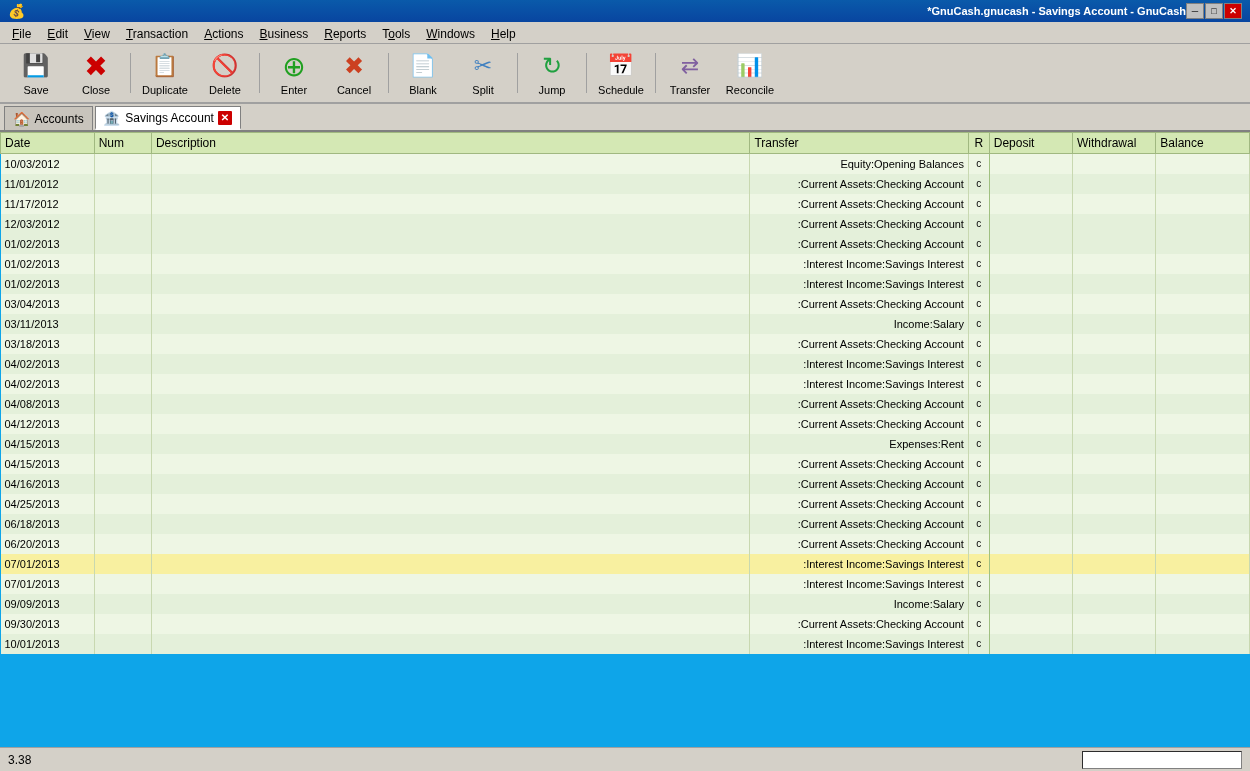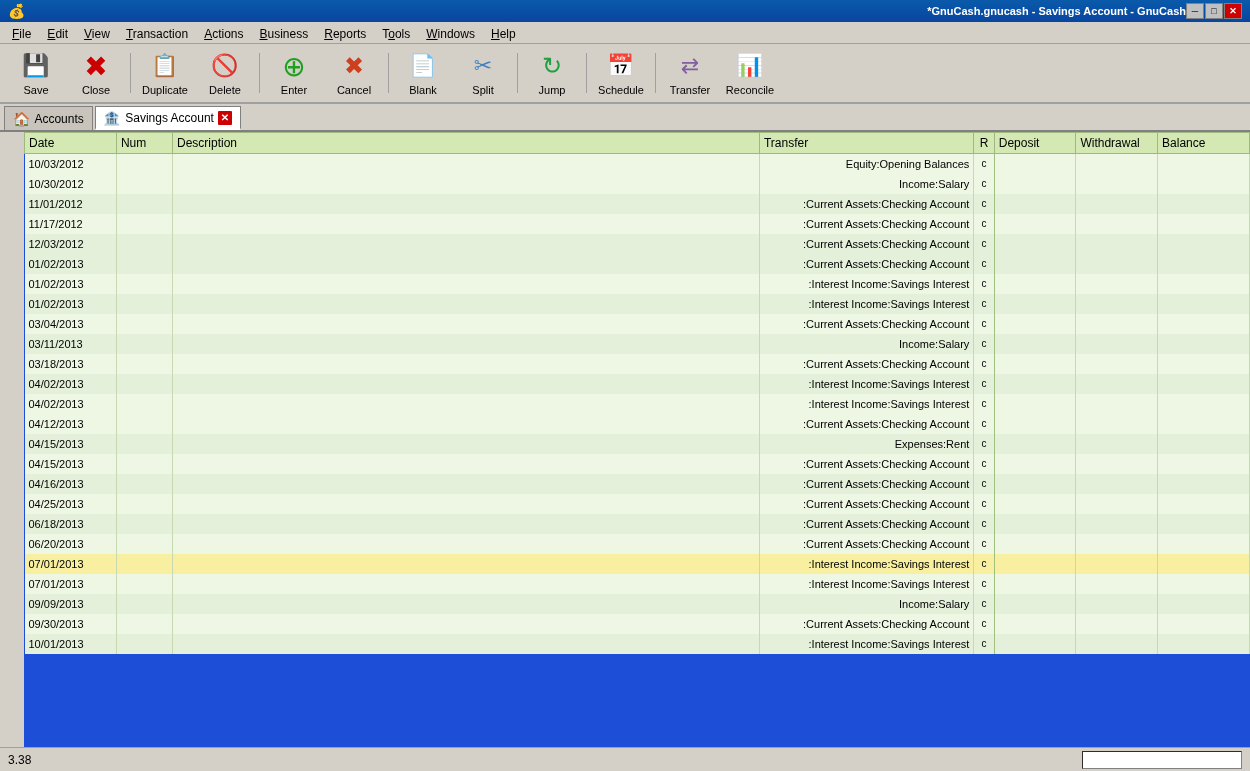--- a/index.html
+++ b/index.html
@@ -25,21 +25,21 @@
     .toolbar-sep { width: 1px; height: 40px; background: #a0a0a0; margin: 0 2px; }
 
     
     #tabbar { background: #d4d0c8; display: flex; align-items: flex-end; padding: 2px 4px 0 4px; height: 28px; border-bottom: 2px solid #808080; }
     .tab { display: flex; align-items: center; gap: 4px; padding: 3px 8px; border: 1px solid #808080; border-bottom: none; cursor: pointer; font-size: 12px; background: #c8c4bc; margin-right: 2px; height: 24px; }
     .tab.active { background: #ffffff; border-bottom: 2px solid white; }
     .tab .tab-icon { font-size: 14px; }
     .tab .tab-close { width: 14px; height: 14px; background: #cc0000; color: white; display: flex; align-items: center; justify-content: center; font-size: 10px; font-weight: bold; border-radius: 1px; cursor: pointer; }
 
     
-    #tablearea { background: #1d4ed8; height: calc(771px - 22px - 22px - 60px - 28px - 24px); overflow: hidden; display: flex; flex-direction: column; margin-left: 24px; }
+    #tablearea { background: #0ea5e9; height: calc(771px - 22px - 22px - 60px - 28px - 24px); overflow: hidden; display: flex; flex-direction: column; }
     
     table { width: 100%; border-collapse: collapse; table-layout: fixed; }
     thead th { background: #d4e8b4; border: 1px solid #a0b880; padding: 3px 4px; text-align: left; font-size: 12px; font-weight: normal; position: sticky; top: 0; z-index: 10; }
     
     tbody tr { height: 20px; }
     tbody tr:nth-child(odd) { background: #f0f8e8; }
     tbody tr:nth-child(even) { background: #e8f4e0; }
     
     tbody td { border-right: 1px solid #c8d8b0; padding: 2px 4px; font-size: 11px; overflow: hidden; white-space: nowrap; text-overflow: ellipsis; }
     
@@ -201,110 +201,100 @@
         <tr style="background: rgb(238, 246, 228);">
               <td>10/03/2012</td>
               <td></td>
               <td></td>
               <td style="text-align: right; font-size: 11px;">Equity:Opening Balances</td>
               <td style="text-align: center; border-right: 1px solid rgb(160, 192, 128); font-size: 10px;">c</td>
               <td></td>
               <td></td>
               <td></td>
             </tr>
-            <tr style="background: rgb(238, 246, 228);">
-              <td>10/30/2012</td>
+            <tr style="background: rgb(228, 240, 218);">
+              <td>11/01/2012</td>
+              <td></td>
+              <td></td>
+              <td style="text-align: right; font-size: 11px;">:Current Assets:Checking Account</td>
+              <td style="text-align: center; border-right: 1px solid rgb(160, 192, 128); font-size: 10px;">c</td>
+              <td></td>
+              <td></td>
+              <td></td>
+            </tr>
+            <tr style="background: rgb(238, 246, 228);">
+              <td>11/17/2012</td>
+              <td></td>
+              <td></td>
+              <td style="text-align: right; font-size: 11px;">:Current Assets:Checking Account</td>
+              <td style="text-align: center; border-right: 1px solid rgb(160, 192, 128); font-size: 10px;">c</td>
+              <td></td>
+              <td></td>
+              <td></td>
+            </tr>
+            <tr style="background: rgb(228, 240, 218);">
+              <td>12/03/2012</td>
+              <td></td>
+              <td></td>
+              <td style="text-align: right; font-size: 11px;">:Current Assets:Checking Account</td>
+              <td style="text-align: center; border-right: 1px solid rgb(160, 192, 128); font-size: 10px;">c</td>
+              <td></td>
+              <td></td>
+              <td></td>
+            </tr>
+            <tr style="background: rgb(228, 240, 218);">
+              <td>01/02/2013</td>
+              <td></td>
+              <td></td>
+              <td style="text-align: right; font-size: 11px;">:Current Assets:Checking Account</td>
+              <td style="text-align: center; border-right: 1px solid rgb(160, 192, 128); font-size: 10px;">c</td>
+              <td></td>
+              <td></td>
+              <td></td>
+            </tr>
+            <tr style="background: rgb(238, 246, 228);">
+              <td>01/02/2013</td>
+              <td></td>
+              <td></td>
+              <td style="text-align: right; font-size: 11px;">:Interest Income:Savings Interest</td>
+              <td style="text-align: center; border-right: 1px solid rgb(160, 192, 128); font-size: 10px;">c</td>
+              <td></td>
+              <td></td>
+              <td></td>
+            </tr>
+            <tr style="background: rgb(228, 240, 218);">
+              <td>01/02/2013</td>
+              <td></td>
+              <td></td>
+              <td style="text-align: right; font-size: 11px;">:Interest Income:Savings Interest</td>
+              <td style="text-align: center; border-right: 1px solid rgb(160, 192, 128); font-size: 10px;">c</td>
+              <td></td>
+              <td></td>
+              <td></td>
+            </tr>
+            <tr style="background: rgb(238, 246, 228);">
+              <td>03/04/2013</td>
+              <td></td>
+              <td></td>
+              <td style="text-align: right; font-size: 11px;">:Current Assets:Checking Account</td>
+              <td style="text-align: center; border-right: 1px solid rgb(160, 192, 128); font-size: 10px;">c</td>
+              <td></td>
+              <td></td>
+              <td></td>
+            </tr>
+            <tr style="background: rgb(228, 240, 218);">
+              <td>03/11/2013</td>
               <td></td>
               <td></td>
               <td style="text-align: right; font-size: 11px;">Income:Salary</td>
               <td style="text-align: center; border-right: 1px solid rgb(160, 192, 128); font-size: 10px;">c</td>
               <td></td>
               <td></td>
               <td></td>
             </tr>
-            <tr style="background: rgb(228, 240, 218);">
-              <td>11/01/2012</td>
-              <td></td>
-              <td></td>
-              <td style="text-align: right; font-size: 11px;">:Current Assets:Checking Account</td>
-              <td style="text-align: center; border-right: 1px solid rgb(160, 192, 128); font-size: 10px;">c</td>
-              <td></td>
-              <td></td>
-              <td></td>
-            </tr>
-            <tr style="background: rgb(238, 246, 228);">
-              <td>11/17/2012</td>
-              <td></td>
-              <td></td>
-              <td style="text-align: right; font-size: 11px;">:Current Assets:Checking Account</td>
-              <td style="text-align: center; border-right: 1px solid rgb(160, 192, 128); font-size: 10px;">c</td>
-              <td></td>
-              <td></td>
-              <td></td>
-            </tr>
-            <tr style="background: rgb(228, 240, 218);">
-              <td>12/03/2012</td>
-              <td></td>
-              <td></td>
-              <td style="text-align: right; font-size: 11px;">:Current Assets:Checking Account</td>
-              <td style="text-align: center; border-right: 1px solid rgb(160, 192, 128); font-size: 10px;">c</td>
-              <td></td>
-              <td></td>
-              <td></td>
-            </tr>
-            <tr style="background: rgb(228, 240, 218);">
-              <td>01/02/2013</td>
-              <td></td>
-              <td></td>
-              <td style="text-align: right; font-size: 11px;">:Current Assets:Checking Account</td>
-              <td style="text-align: center; border-right: 1px solid rgb(160, 192, 128); font-size: 10px;">c</td>
-              <td></td>
-              <td></td>
-              <td></td>
-            </tr>
-            <tr style="background: rgb(238, 246, 228);">
-              <td>01/02/2013</td>
-              <td></td>
-              <td></td>
-              <td style="text-align: right; font-size: 11px;">:Interest Income:Savings Interest</td>
-              <td style="text-align: center; border-right: 1px solid rgb(160, 192, 128); font-size: 10px;">c</td>
-              <td></td>
-              <td></td>
-              <td></td>
-            </tr>
-            <tr style="background: rgb(228, 240, 218);">
-              <td>01/02/2013</td>
-              <td></td>
-              <td></td>
-              <td style="text-align: right; font-size: 11px;">:Interest Income:Savings Interest</td>
-              <td style="text-align: center; border-right: 1px solid rgb(160, 192, 128); font-size: 10px;">c</td>
-              <td></td>
-              <td></td>
-              <td></td>
-            </tr>
-            <tr style="background: rgb(238, 246, 228);">
-              <td>03/04/2013</td>
-              <td></td>
-              <td></td>
-              <td style="text-align: right; font-size: 11px;">:Current Assets:Checking Account</td>
-              <td style="text-align: center; border-right: 1px solid rgb(160, 192, 128); font-size: 10px;">c</td>
-              <td></td>
-              <td></td>
-              <td></td>
-            </tr>
-            <tr style="background: rgb(228, 240, 218);">
-              <td>03/11/2013</td>
-              <td></td>
-              <td></td>
-              <td style="text-align: right; font-size: 11px;">Income:Salary</td>
-              <td style="text-align: center; border-right: 1px solid rgb(160, 192, 128); font-size: 10px;">c</td>
-              <td></td>
-              <td></td>
-              <td></td>
-            </tr>
             <tr style="background: rgb(238, 246, 228);">
               <td>03/18/2013</td>
               <td></td>
               <td></td>
               <td style="text-align: right; font-size: 11px;">:Current Assets:Checking Account</td>
               <td style="text-align: center; border-right: 1px solid rgb(160, 192, 128); font-size: 10px;">c</td>
               <td></td>
               <td></td>
               <td></td>
             </tr>
@@ -316,20 +306,30 @@
               <td style="text-align: center; border-right: 1px solid rgb(160, 192, 128); font-size: 10px;">c</td>
               <td></td>
               <td></td>
               <td></td>
             </tr>
             <tr style="background: rgb(238, 246, 228);">
               <td>04/02/2013</td>
               <td></td>
               <td></td>
               <td style="text-align: right; font-size: 11px;">:Interest Income:Savings Interest</td>
+              <td style="text-align: center; border-right: 1px solid rgb(160, 192, 128); font-size: 10px;">c</td>
+              <td></td>
+              <td></td>
+              <td></td>
+            </tr>
+            <tr style="background: rgb(228, 240, 218);">
+              <td>04/08/2013</td>
+              <td></td>
+              <td></td>
+              <td style="text-align: right; font-size: 11px;">:Current Assets:Checking Account</td>
               <td style="text-align: center; border-right: 1px solid rgb(160, 192, 128); font-size: 10px;">c</td>
               <td></td>
               <td></td>
               <td></td>
             </tr>
             <tr style="background: rgb(238, 246, 228);">
               <td>04/12/2013</td>
               <td></td>
               <td></td>
               <td style="text-align: right; font-size: 11px;">:Current Assets:Checking Account</td>

